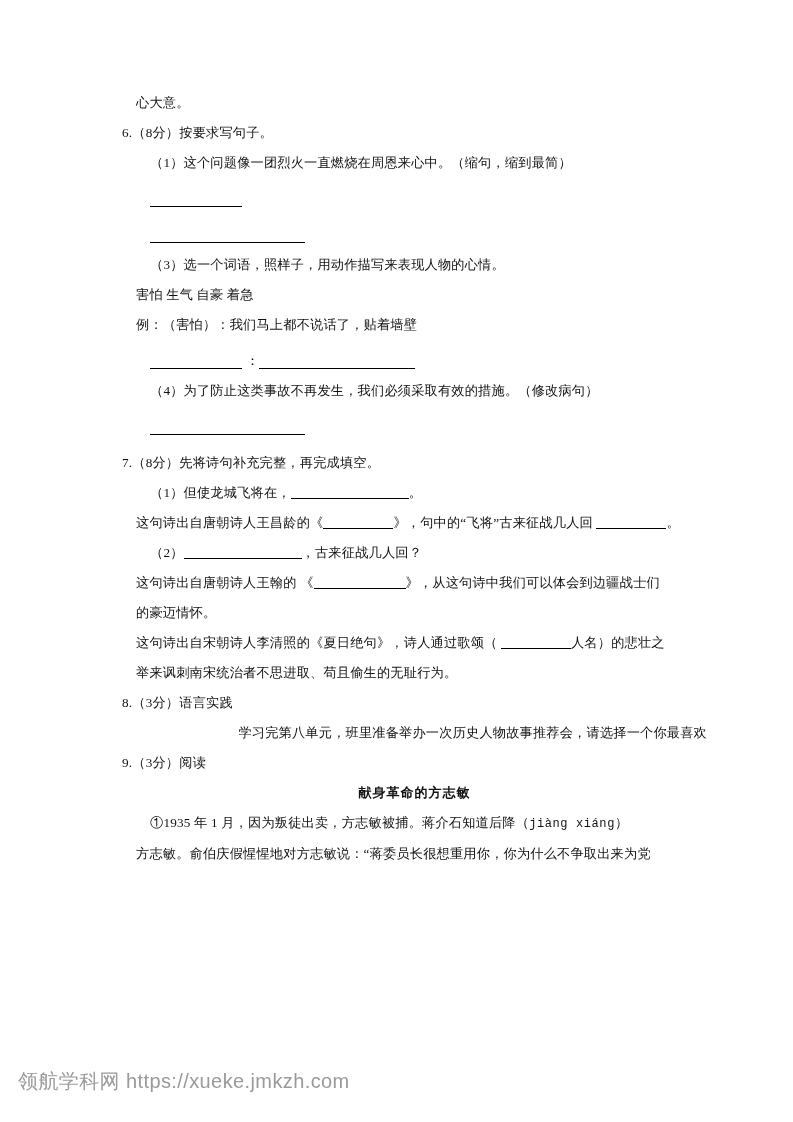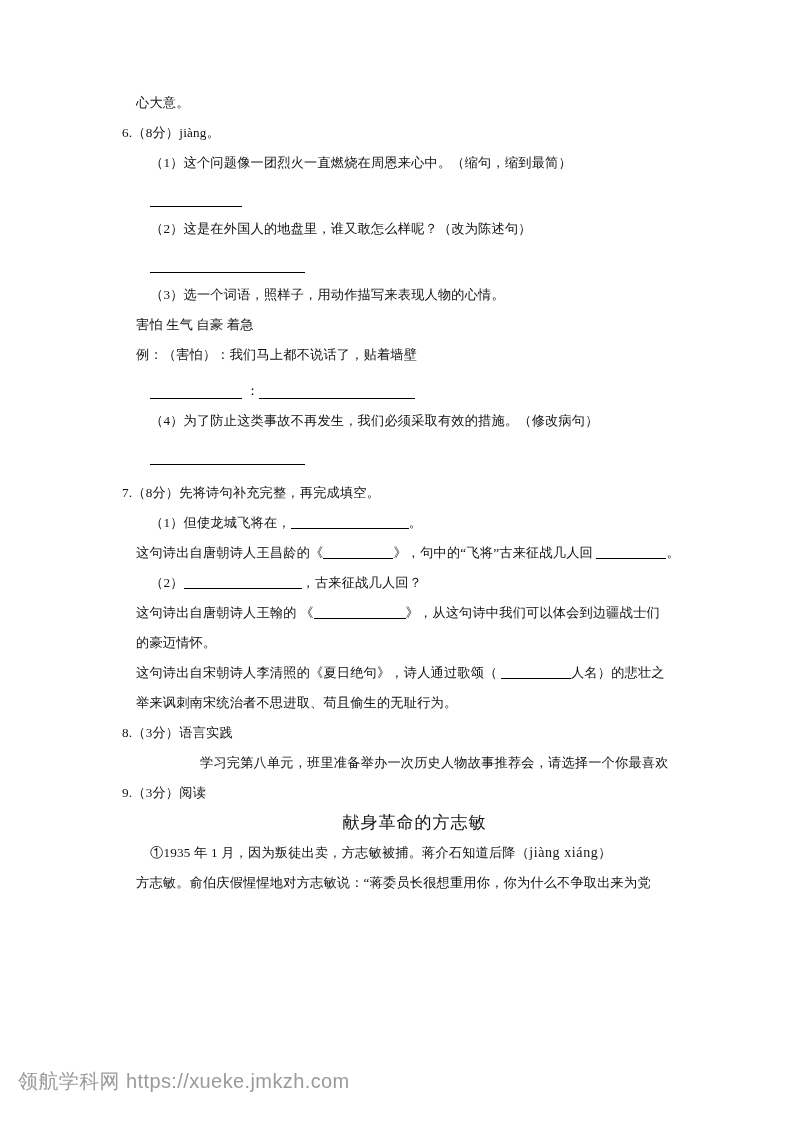--- a/index.html
+++ b/index.html
@@ -31,27 +31,28 @@
   
   .line {
     font-size: 13.2px;
     line-height: 30px;
     letter-spacing: 0.2px;
     white-space: nowrap;
     color: #111;
   }
   .indent-1 { padding-left: 14px; }   
   .indent-2 { padding-left: 28px; }   
-  .indent-3 { padding-left: 78px; }
+  .indent-3 { padding-left: 78px; text-align: right; }
   .gap-sm { height: 6px; }
   .center { text-align: center; }
   .title-sub {
-    font-size: 17px;
+    font-size: 13px;
     line-height: 30px;
     letter-spacing: 1px;
+    font-weight: bold;
   }
 
   
   .blank {
     display: inline-block;
     border-bottom: 1.1px solid #000;
     height: 13px;
     vertical-align: -2px;
   }
   .blank-std { width: 92px; }
@@ -81,48 +82,45 @@
     top: 1068px;
     width: 793px;
     text-align: left;
     font-family: "Liberation Sans", sans-serif;
     font-size: 20px;
     color: #9a9a9a;
     letter-spacing: 0.4px;
     margin-left: 6px;
   }
   .pinyin {
-    font-family: Liberation Serif, serif;
-    font-size: 14px;
+    font-family: Liberation Mono, monospace;
+    font-size: 12px;
     letter-spacing: 0.6px;
   }
 </style>
 </head>
 <body>
 
 <div class="page">
   <div class="content">
 
     <div class="line indent-1">心大意。</div>
 
     <div class="line">
-      <span>6.</span><span>（8分）</span><span>jiàng。</span>
+      <span>6.</span><span>（8分）</span><span>按要求写句子。</span>
     </div>
 
     <div class="line indent-2">
       <span>（1）</span><span>这个问题像一团烈火一直燃烧在周恩来心中。（缩句，缩到最简）</span>
     </div>
     <div class="gap-sm"></div>
     <div class="rule-row">
       <span class="rule rule-a"></span>
     </div>
 
-    <div class="line indent-2">
-      <span>（2）</span><span>这是在外国人的地盘里，谁又敢怎么样呢？（改为陈述句）</span>
-    </div>
     <div class="gap-sm"></div>
     <div class="rule-row">
       <span class="rule rule-b"></span>
     </div>
 
     <div class="line indent-2">
       <span>（3）</span><span>选一个词语，照样子，用动作描写来表现人物的心情。</span>
     </div>
     <div class="line indent-1">害怕 生气 自豪 着急</div>
     <div class="line indent-1">例：（害怕）：我们马上都不说话了，贴着墙壁</div>

